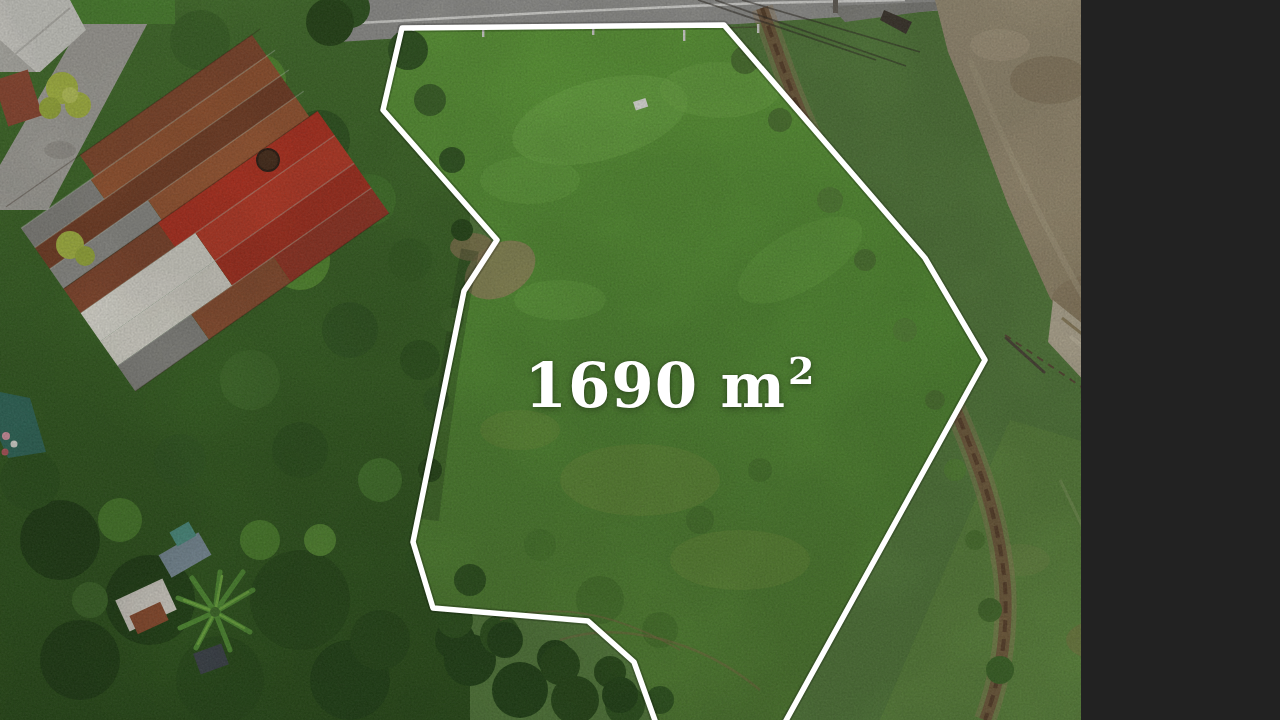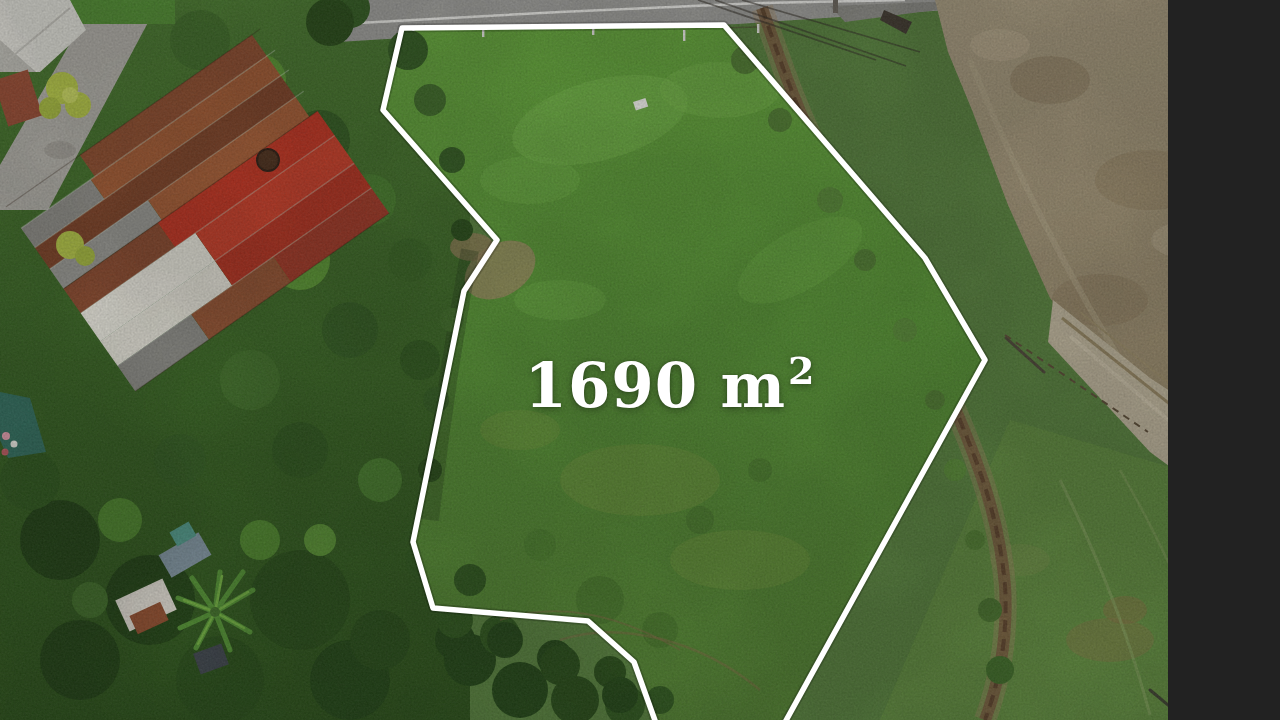--- a/index.html
+++ b/index.html
@@ -1,16 +1,16 @@
 <!DOCTYPE html>
 <html><head>
 <meta charset="utf-8">
 <style>
   html,body{margin:0;padding:0;background:#222;}
-  .scene{position:relative;width:1168px;height:720px;overflow:hidden;background:#be185d;
+  .scene{position:relative;width:1081px;height:720px;overflow:hidden;background:#be185d;
          font-family:"Liberation Sans",sans-serif;}
   .scene svg{position:absolute;left:0;top:0;display:block;}
   .area-label{position:absolute;left:520px;top:352px;width:300px;text-align:center;
     font-family:"DejaVu Serif","Liberation Serif",serif;font-weight:bold;font-size:61px;
     color:#ffffff;letter-spacing:1px;line-height:1;
     text-shadow:0 2px 7px rgba(0,0,0,.35), 0 0 2px rgba(0,0,0,.25);user-select:none;}
   .area-label sup{font-size:38px;vertical-align:23px;margin-left:2px;}
 </style>
 </head>
 <body>

